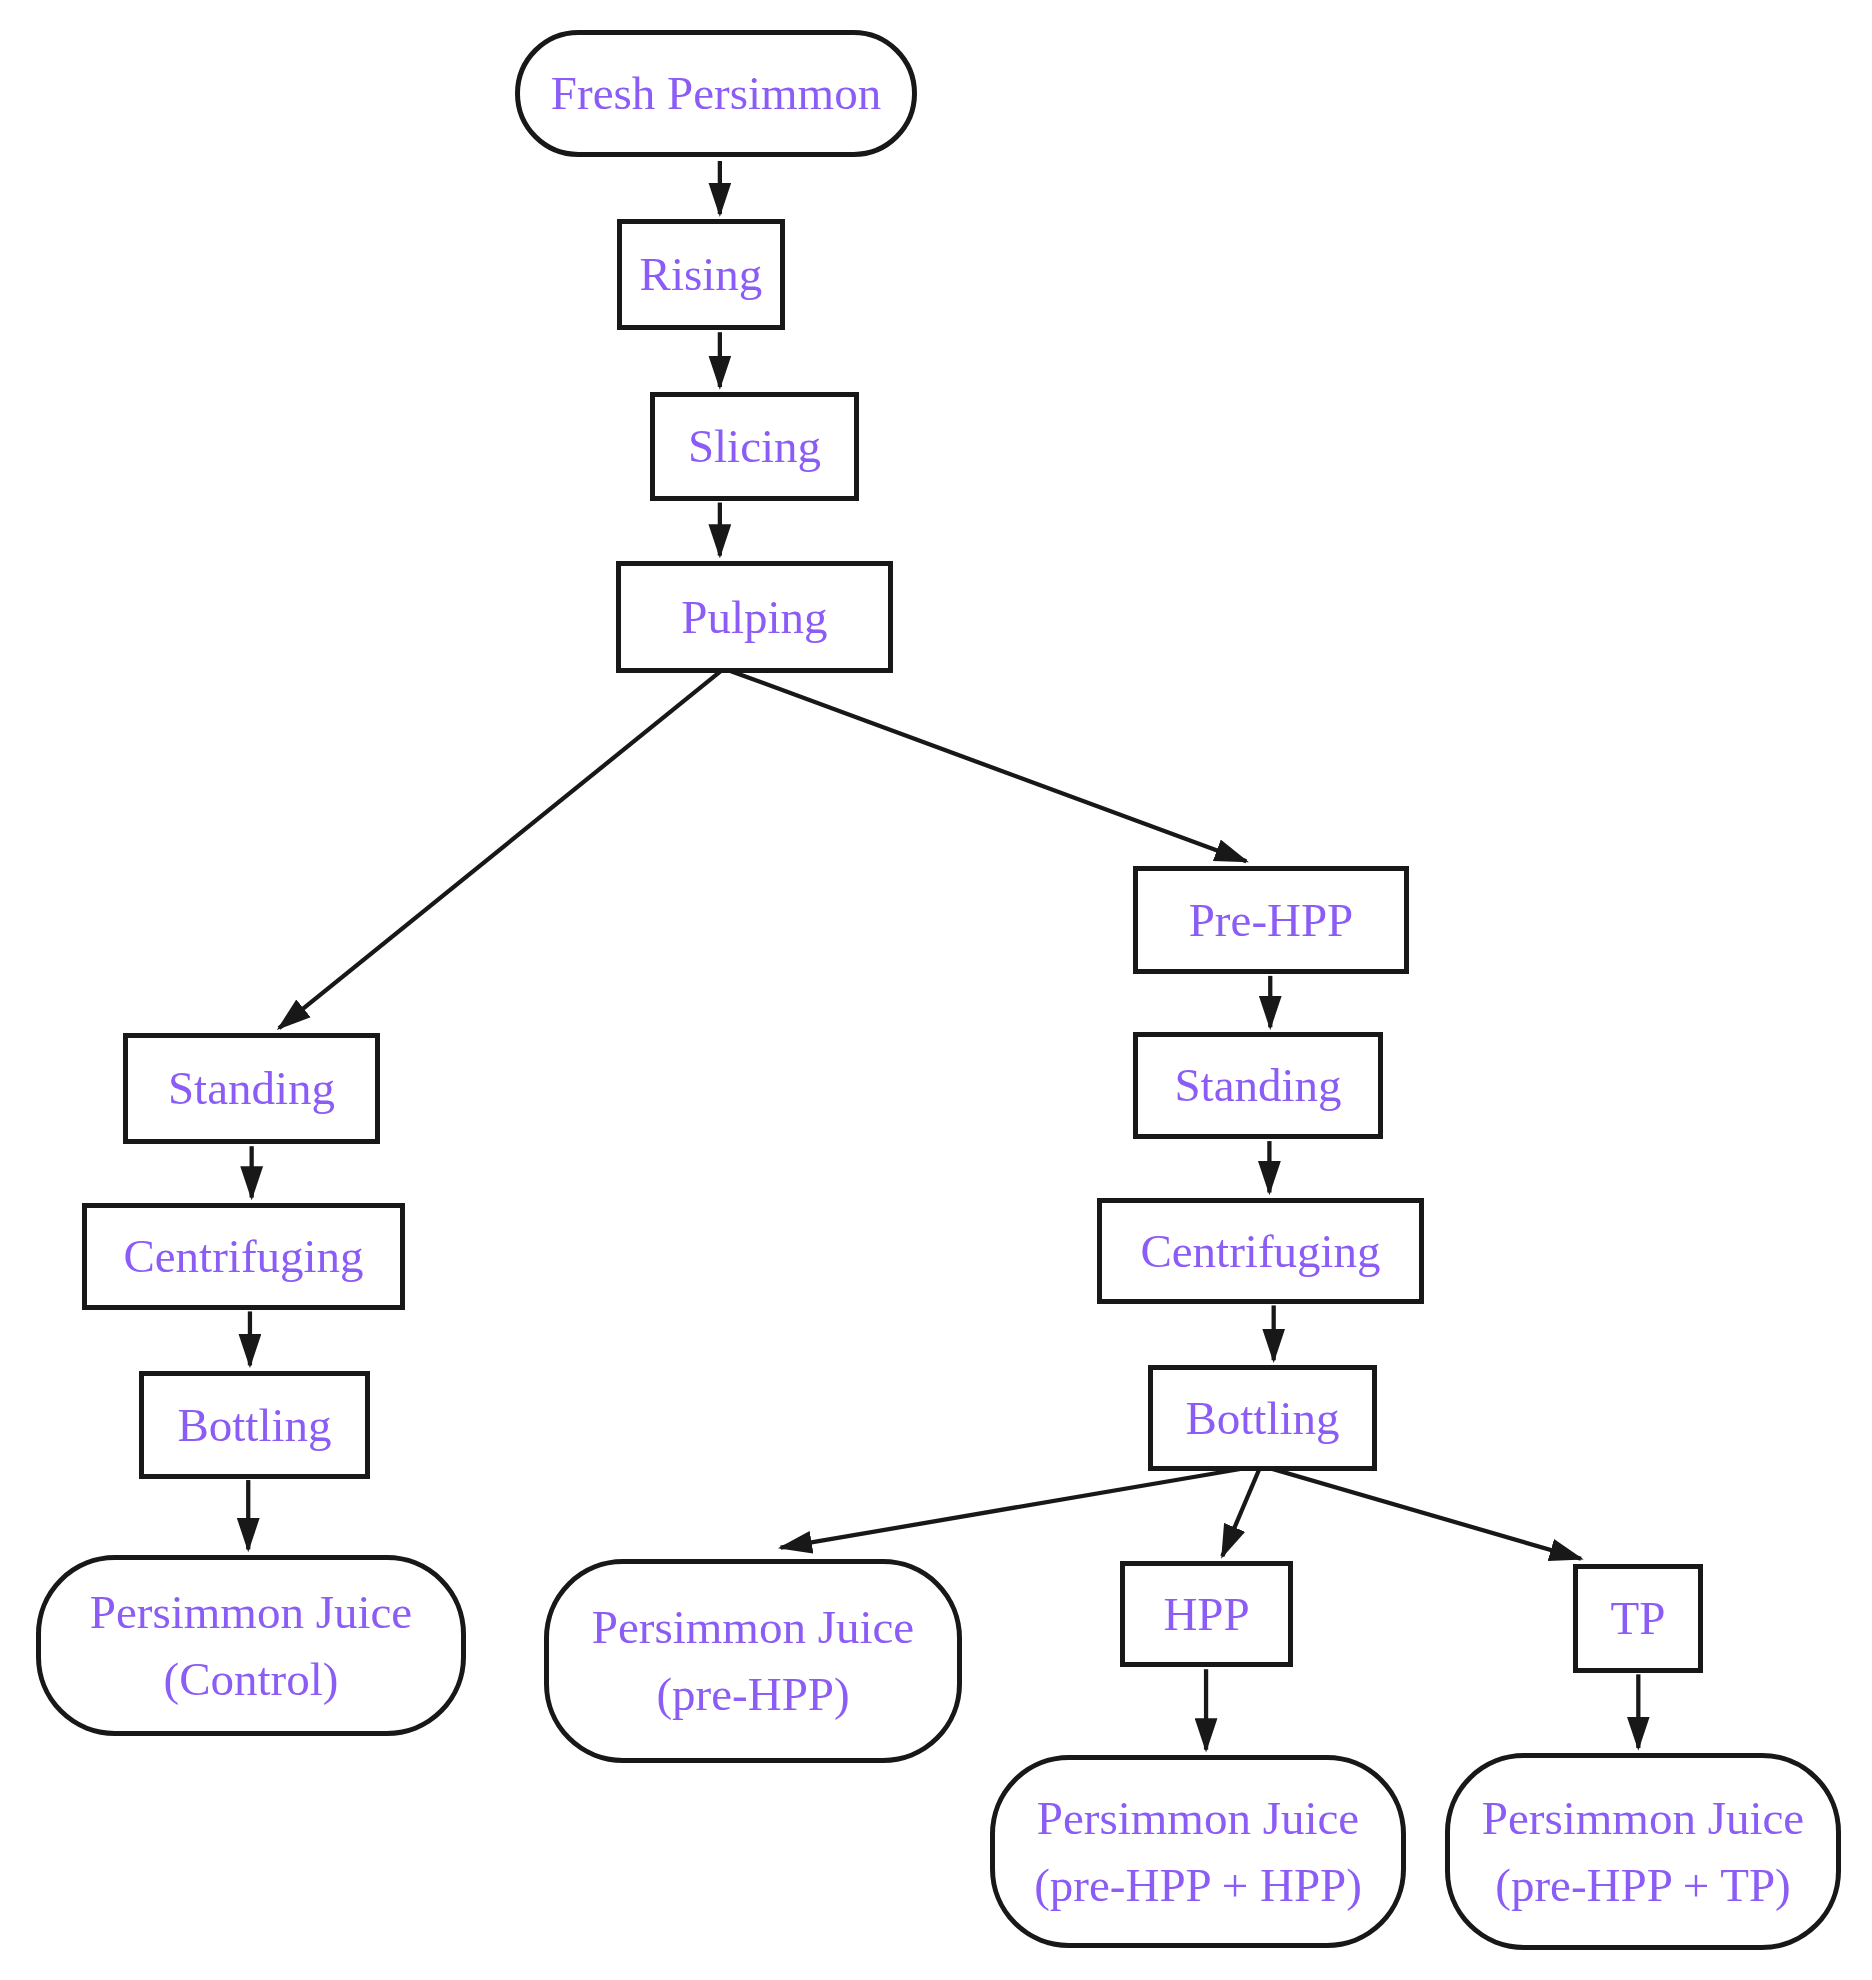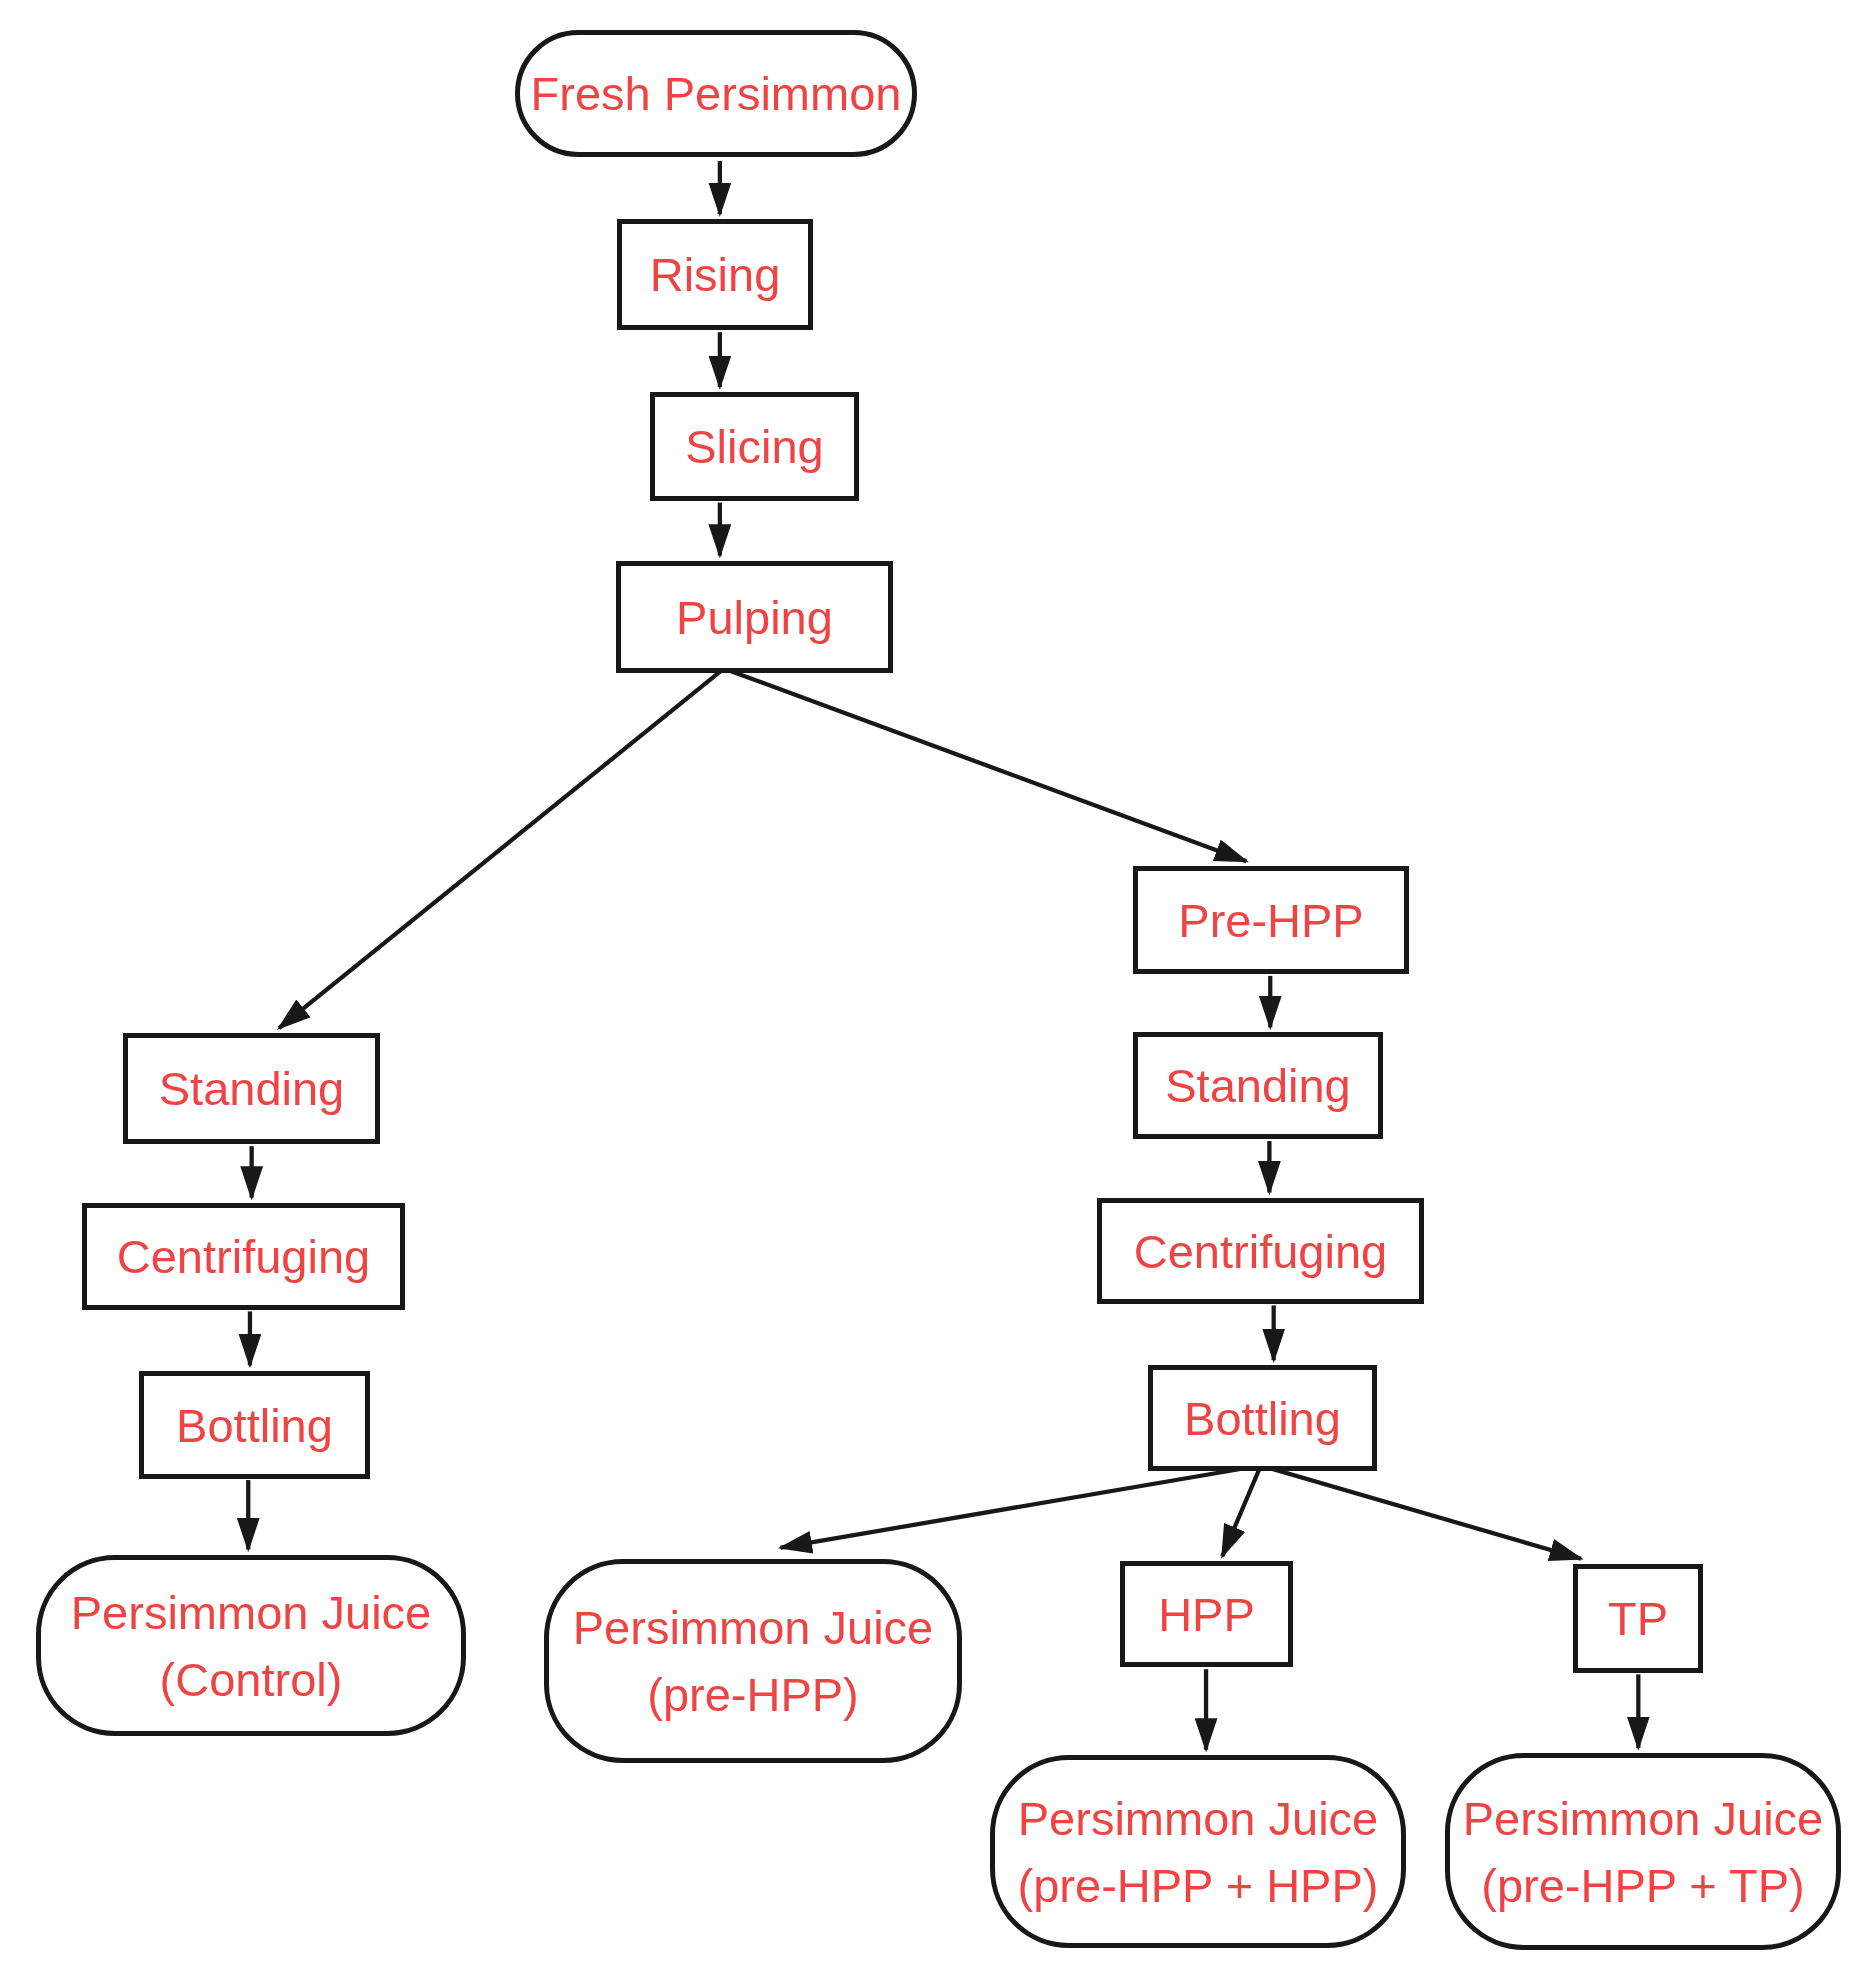--- a/index.html
+++ b/index.html
@@ -2,22 +2,22 @@
 <html style="font-size:13.7px"><head>
 <meta charset="utf-8">
 <style>
   html, body { margin: 0; padding: 0; background: #ffffff; }
   .canvas {
     position: relative;
     width: 1872px;
     height: 1980px;
     background: #ffffff;
     overflow: hidden;
-    font-family: Liberation Sans, sans-serif;
-    color: #ef4444;
+    font-family: Liberation Serif, serif;
+    color: #8b5cf6;
   }
   svg.edges {
     position: absolute;
     left: 0; top: 0;
     width: 1872px; height: 1980px;
     display: block;
   }
   svg.edges line { stroke: #181818; stroke-width: 5; }
   .node {
     position: absolute;
@@ -62,21 +62,21 @@
     <line x1="1473" y1="1712" x2="1428" y2="1818" marker-end="url(#arrow)"></line>
     <line x1="1473" y1="1712" x2="1847" y2="1821" marker-end="url(#arrow)"></line>
     <line x1="1409" y1="1950" x2="1409" y2="2044" marker-end="url(#arrow)"></line>
     <line x1="1914" y1="1956" x2="1914" y2="2042" marker-end="url(#arrow)"></line>
   </svg>
 
   <div class="node stadium" style="left:515px; top:30px; width:402px; height:127px;">
     <span class="lbl">Fresh Persimmon</span>
   </div>
 
-  <div class="node" style="left:617px; top:219px; width:196px; height:111px;justify-content:center;">
+  <div class="node" style="left:617px; top:219px; width:168px; height:111px;justify-content:center;">
     <span class="lbl">Rising</span>
   </div>
 
   <div class="node" style="left:622px; top:392px; width:209px; height:109px;margin-left:28px;">
     <span class="lbl">Slicing</span>
   </div>
 
   <div class="node" style="left:616px; top:561px; width:277px; height:112px;">
     <span class="lbl">Pulping</span>
   </div>

